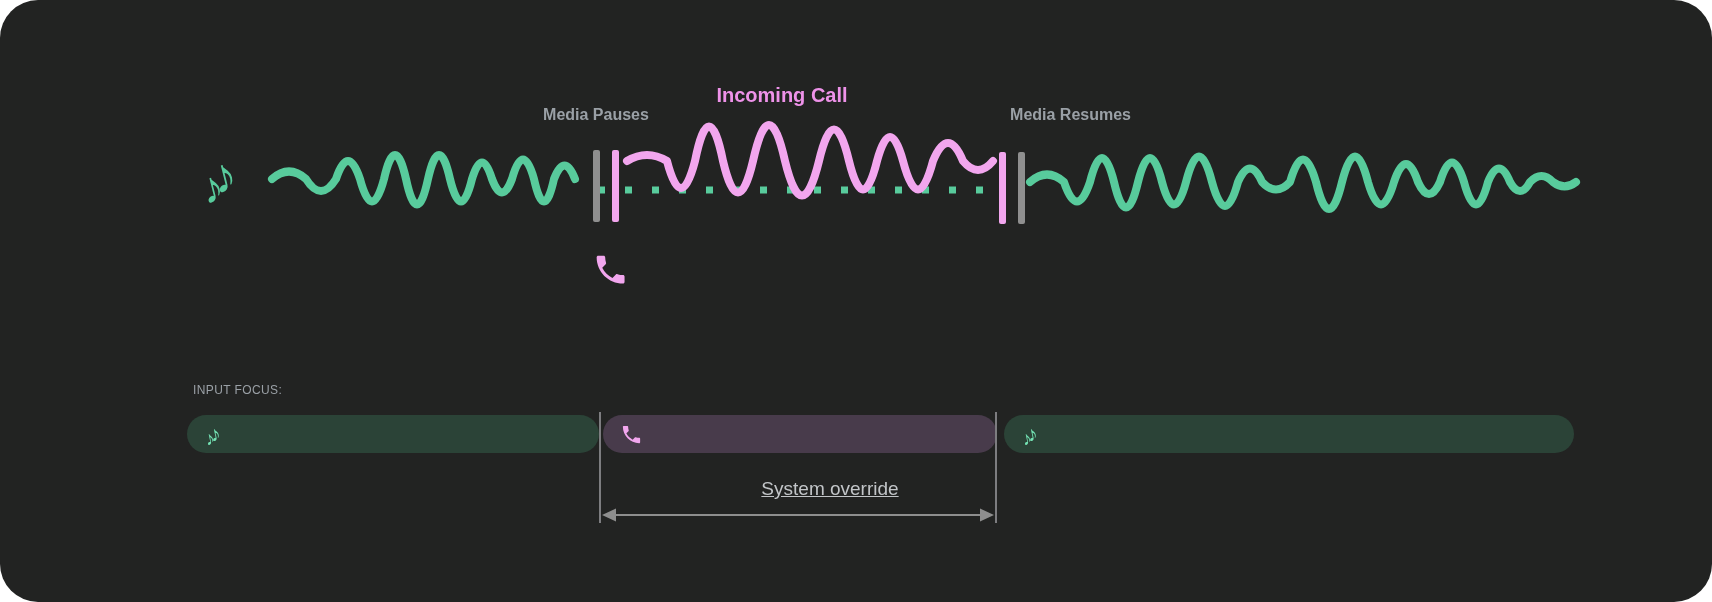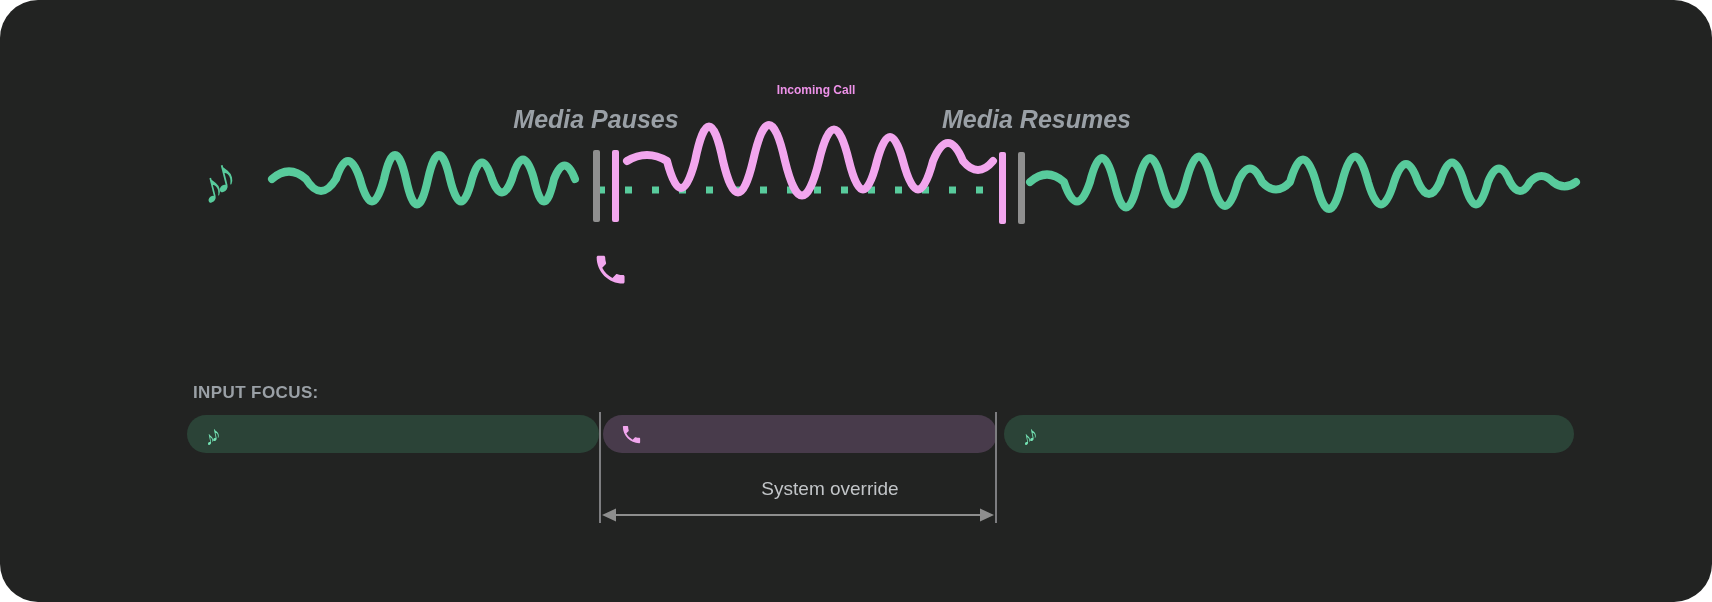--- a/index.html
+++ b/index.html
@@ -25,32 +25,32 @@
   .scene{position:absolute;left:0;top:0;width:1712px;height:602px;pointer-events:none;}
   .wave{fill:none;stroke-width:8;stroke-linecap:round;stroke-linejoin:round;}
   .wave.green{stroke:var(--media-green);}
   .wave.pink{stroke:var(--call-pink);}
   .dotted{stroke:var(--media-green);stroke-width:7;stroke-dasharray:7 20;}
   .marker{rx:2;}
   .marker.gray{fill:var(--marker-gray);}
   .marker.pinkfill{fill:var(--call-pink);}
 
   .label{position:absolute;width:220px;text-align:center;line-height:1.1;}
-  .media-label{font-size:25px;font-weight:600;color:var(--label-gray);font-style:italic;}
+  .media-label{font-size:16px;font-weight:600;color:var(--label-gray);}
   #lbl-pauses{left:486px;top:106px;}
   #lbl-resumes{left:911px;top:106px;text-align:right;}
-  .call-label{left:706px;top:84px;font-size:12px;font-weight:700;color:var(--call-label-pink);}
+  .call-label{left:672px;top:84px;font-size:20px;font-weight:700;color:var(--call-label-pink);}
 
   .notes-lg{position:absolute;left:198px;top:152px;color:var(--media-green);
     display:flex;align-items:flex-start;line-height:1;}
   .notes-lg span{display:inline-block;}
   .notes-lg .n1{font-size:44px;transform:rotate(-14deg) translateY(14px);}
   .notes-lg .n2{font-size:48px;margin-left:-8px;transform:rotate(-14deg);}
 
-  .focus-title{position:absolute;left:193px;top:383px;font-size:17px;font-weight:700;
+  .focus-title{position:absolute;left:193px;top:383px;font-size:12px;font-weight:400;
     letter-spacing:.4px;color:var(--label-gray);}
 
   .seg{position:absolute;top:415px;height:38px;border-radius:19px;
     display:flex;align-items:center;padding-left:17px;box-sizing:border-box;}
   .seg-media{background:var(--media-track);}
   .seg-call{background:var(--call-track);}
   #seg1{left:187px;width:412px;}
   #seg2{left:603px;width:394px;}
   #seg3{left:1004px;width:570px;}
 
@@ -63,21 +63,21 @@
 
   .guide{position:absolute;top:412px;width:2px;height:111px;background:var(--guide-gray);}
   .g1{left:599px;}
   .g2{left:995px;}
 
   .arrow{position:absolute;left:600px;top:503px;width:396px;height:24px;}
   .arrow line{stroke:var(--arrow-gray);stroke-width:2;}
   .arrow polygon{fill:var(--arrow-gray);}
 
   .override-label{position:absolute;left:600px;top:478px;width:460px;text-align:center;
-    font-size:19px;color:var(--annotation-gray);}
+    font-size:19px;color:var(--annotation-gray);text-decoration:underline;}
 </style>
 </head>
 <body>
 
 <div class="canvas">
 
   <div class="label media-label" id="lbl-pauses">Media Pauses</div>
   <div class="label call-label">Incoming Call</div>
   <div class="label media-label" id="lbl-resumes">Media Resumes</div>
 

